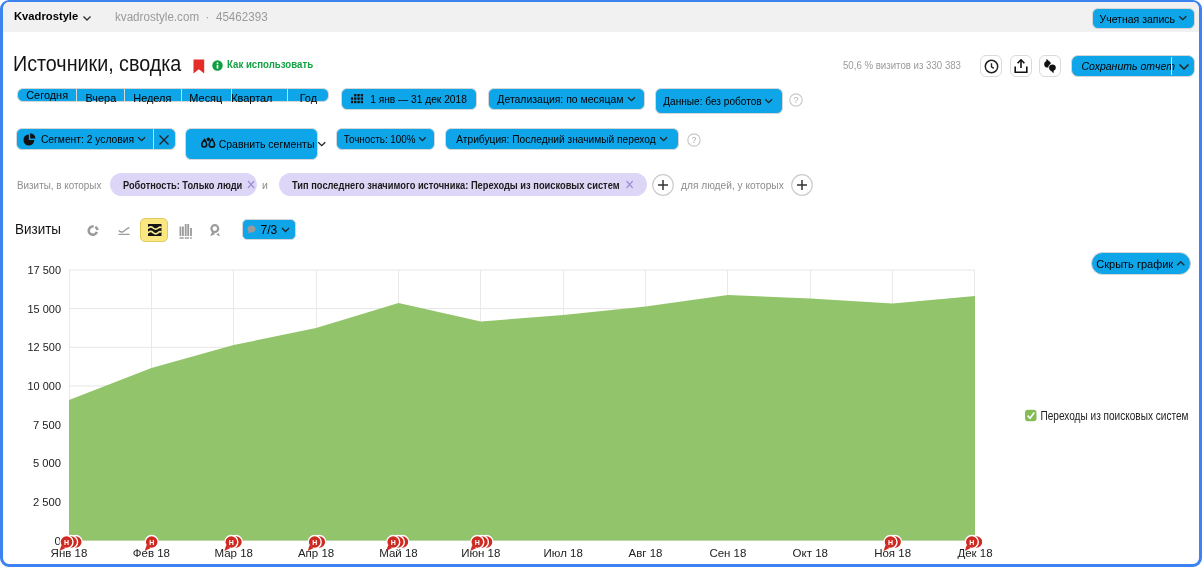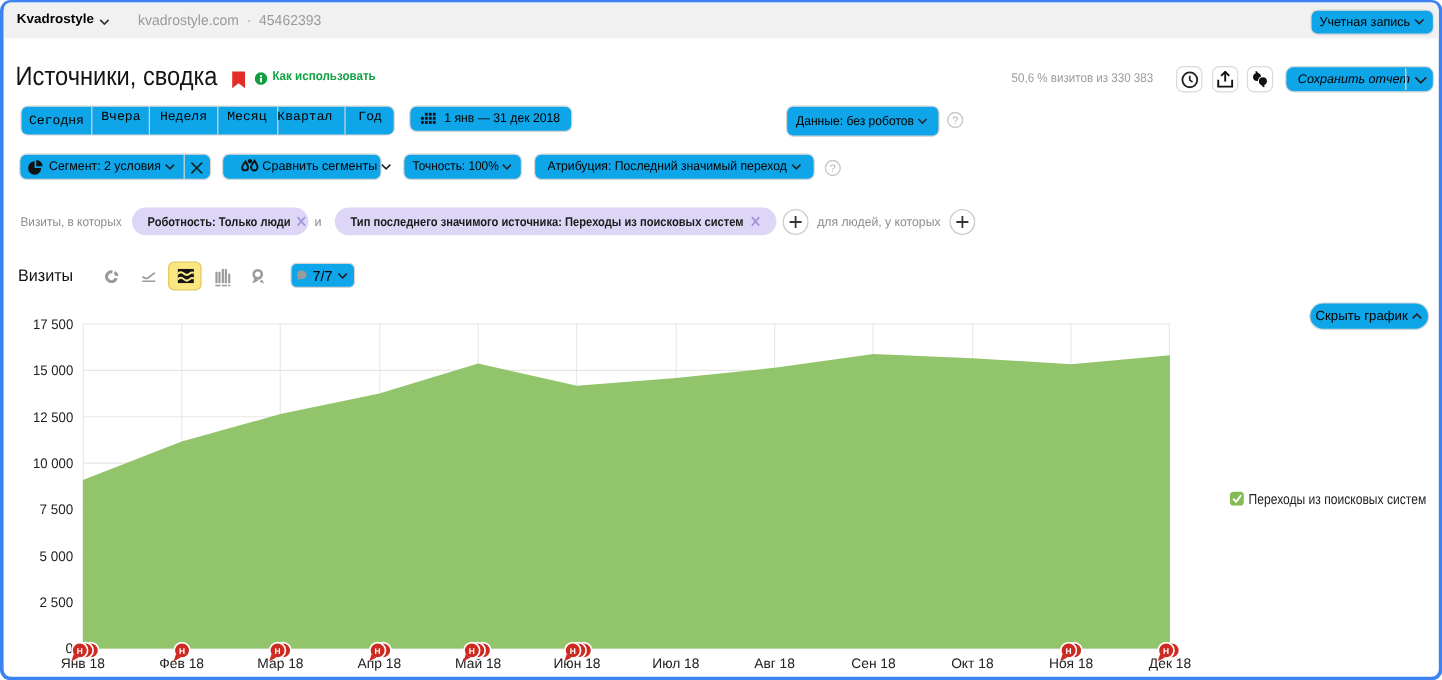--- a/index.html
+++ b/index.html
@@ -73,21 +73,21 @@
     </svg>
   </div>
   <div class="btn" style="left:1068px; top:53px; width:124px; height:22px; border-radius:7px; justify-content:flex-start;font-style:italic;">
     <span style="padding-left:9.5px; transform:scaleX(1); transform-origin:left center;">Сохранить отчет</span>
     <span style="position:absolute; left:99px; top:1px; width:1px; height:18px; background:#dcdcdc;"></span>
     <svg style="position:absolute; left:106px; top:7px;" width="12" height="8">
         <path d="M1.5 1.5 L6 6 L10.5 1.5" fill="none" stroke="#222" stroke-width="1.5"></path>
       </svg>
   </div>
 
-  <div class="btn" style="left:14px; top:86px; width:312px; height:25px; justify-content:flex-start;font-family:Liberation Mono, monospace;">
+  <div class="btn" style="left:14px; top:86px; width:312px; height:14px; justify-content:flex-start;">
     <span style="width:58.5px; text-align:center;"><span style="display:inline-block; transform:scaleX(1.04);">Сегодня</span></span>
     <span style="width:47.3px; text-align:center; border-left:1px solid #d6d6d6; height:100%; line-height:19px;"><span style="display:inline-block; transform:scaleX(1.04);">Вчера</span></span>
     <span style="width:57.2px; text-align:center; border-left:1px solid #d6d6d6; height:100%; line-height:19px;"><span style="display:inline-block; transform:scaleX(1.04);">Неделя</span></span>
     <span style="width:50px;  text-align:center; border-left:1px solid #d6d6d6; height:100%; line-height:19px;"><span style="display:inline-block; transform:scaleX(1.04);">Месяц</span></span>
     <span style="width:56.5px; text-align:left; border-left:1px solid #d6d6d6; height:100%; line-height:19px;"><span style="display:inline-block; transform:scaleX(1.04);">Квартал</span></span>
     <span style="width:41px;  text-align:center; border-left:1px solid #d6d6d6; height:100%; line-height:19px;"><span style="display:inline-block; transform:scaleX(1.04);">Год</span></span>
   </div>
   <div class="btn" style="left:338px; top:86px; width:136px; height:22px;">
     <span class="c" style="transform:scaleX(0.97);">
     <svg width="13" height="13" style="margin-right:7px;">
@@ -100,20 +100,25 @@
             <rect x="6.8" y="4.4" width="2.4" height="2.4"></rect>
             <rect x="10.2" y="4.4" width="2.4" height="2.4"></rect>
       <rect x="0" y="7.8" width="2.4" height="2.4"></rect>
             <rect x="3.4" y="7.8" width="2.4" height="2.4"></rect>
             <rect x="6.8" y="7.8" width="2.4" height="2.4"></rect>
             <rect x="10.2" y="7.8" width="2.4" height="2.4"></rect>
     </g>
         </svg>
     <span>1 янв — 31 дек 2018</span>
       </span>
+  </div>
+  <div class="btn" style="left:485px; top:86px; width:157px; height:22px;">
+    <span class="c" style="transform:scaleX(0.995);">Детализация: по месяцам&nbsp;<svg width="9.5" height="6.5">
+          <path d="M1.2 1.2 L4.75 4.7 L8.3 1.2" fill="none" stroke="#222" stroke-width="1.3"></path>
+        </svg></span>
   </div>
   <div class="btn" style="left:651.5px; top:86px; width:128px; height:26px;">
     <span class="c" style="transform:scaleX(0.96);">Данные: без роботов&nbsp;<svg width="9.5" height="6.5">
           <path d="M1.2 1.2 L4.75 4.7 L8.3 1.2" fill="none" stroke="#222" stroke-width="1.3"></path>
         </svg></span>
   </div>
   <svg class="abs" style="left:786px; top:91px;" width="14" height="14">
       <circle cx="7" cy="7" r="6.2" fill="none" stroke="#c9c9c9" stroke-width="1.2"></circle>
       <text x="7" y="10.2" font-size="9" fill="#b1b1b1" text-anchor="middle" font-family="Liberation Sans">?</text>
     </svg>
@@ -129,21 +134,21 @@
         <svg width="9.5" height="6.5">
             <path d="M1.2 1.2 L4.75 4.7 L8.3 1.2" fill="none" stroke="#222" stroke-width="1.3"></path>
           </svg>
       </span>
     </span>
     <span style="position:absolute; left:135.5px; top:0; width:1px; height:20px; background:#d6d6d6;"></span>
     <svg style="position:absolute; left:141px; top:4.5px;" width="12" height="12">
         <path d="M1.5 1.5 L10.5 10.5 M10.5 1.5 L1.5 10.5" stroke="#222" stroke-width="1.3"></path>
       </svg>
   </div>
-  <div class="btn" style="left:182px; top:126px; width:132.5px; height:22px;padding-left:25px;">
+  <div class="btn" style="left:182px; top:126px; width:132.5px; height:32px;padding-left:25px;">
     <span class="c" style="transform:scaleX(1);">
     <svg width="15" height="14" style="margin-right:3px;">
       <path d="M3.6 2.6 C4.7 4.4 5.7 6.1 5.7 7.5 A2.45 2.45 0 0 1 0.75 7.5 C0.75 6.1 2.1 4.4 3.6 2.6 Z" fill="none" stroke="#111" stroke-width="1.6"></path>
       <circle cx="7.3" cy="2.4" r="1.8" fill="#111"></circle>
       <path d="M11.1 1.9 C12.4 4.0 13.6 5.9 13.6 7.4 A2.7 2.7 0 0 1 8.2 7.4 C8.2 5.9 9.6 4.0 11.1 1.9 Z" fill="none" stroke="#111" stroke-width="1.6"></path>
     </svg>
     Сравнить сегменты&nbsp;<svg width="9.5" height="6.5">
           <path d="M1.2 1.2 L4.75 4.7 L8.3 1.2" fill="none" stroke="#222" stroke-width="1.3"></path>
         </svg></span>
   </div>
@@ -220,21 +225,21 @@
   </svg>
   <svg class="abs" style="left:205px; top:221.5px;" width="13" height="14">
     <circle cx="6.8" cy="4.6" r="3.4" fill="none" stroke="#9b9b9b" stroke-width="2.2"></circle>
     <path d="M4.3 7.2 L2.2 12.2 L7.2 10 Z" fill="#9b9b9b"></path>
     <path d="M8.2 10.5 L12 12.4 L10.6 8.9 Z" fill="#9b9b9b"></path>
   </svg>
   <div class="btn" style="left:238.5px; top:217px; width:54px; height:21px; border-radius:5px; font-size:12px;">
     <svg width="9" height="9" style="margin-right:4px;">
         <path d="M4.5 0.5 C7 0.5 8.6 2 8.6 4 C8.6 6 7 7.5 4.5 7.5 C4 7.5 3.5 7.4 3 7.3 L0.8 8.5 L1.5 6.4 C0.9 5.8 0.4 5 0.4 4 C0.4 2 2 0.5 4.5 0.5 Z" fill="#9b9b9b"></path>
       </svg>
-    <span style="letter-spacing:0;">7/7</span>&nbsp;<svg width="9" height="6">
+    <span style="letter-spacing:0;">7/3</span>&nbsp;<svg width="9" height="6">
         <path d="M1 1 L4.5 4.5 L8 1" fill="none" stroke="#222" stroke-width="1.3"></path>
       </svg>
   </div>
   <div class="btn" style="left:1088px; top:214px; width:100px; height:23px; border-radius:12px; font-size:11px;margin-top:36px;">
     <span class="c" style="transform:scaleX(1);">Скрыть график&nbsp;<svg width="9.5" height="6.5">
           <path d="M1.2 5.3 L4.75 1.8 L8.3 5.3" fill="none" stroke="#222" stroke-width="1.3"></path>
         </svg></span>
   </div>
 
   <svg class="abs" style="left:0; top:250px;" width="1199" height="314" viewBox="0 0 1199 314">

